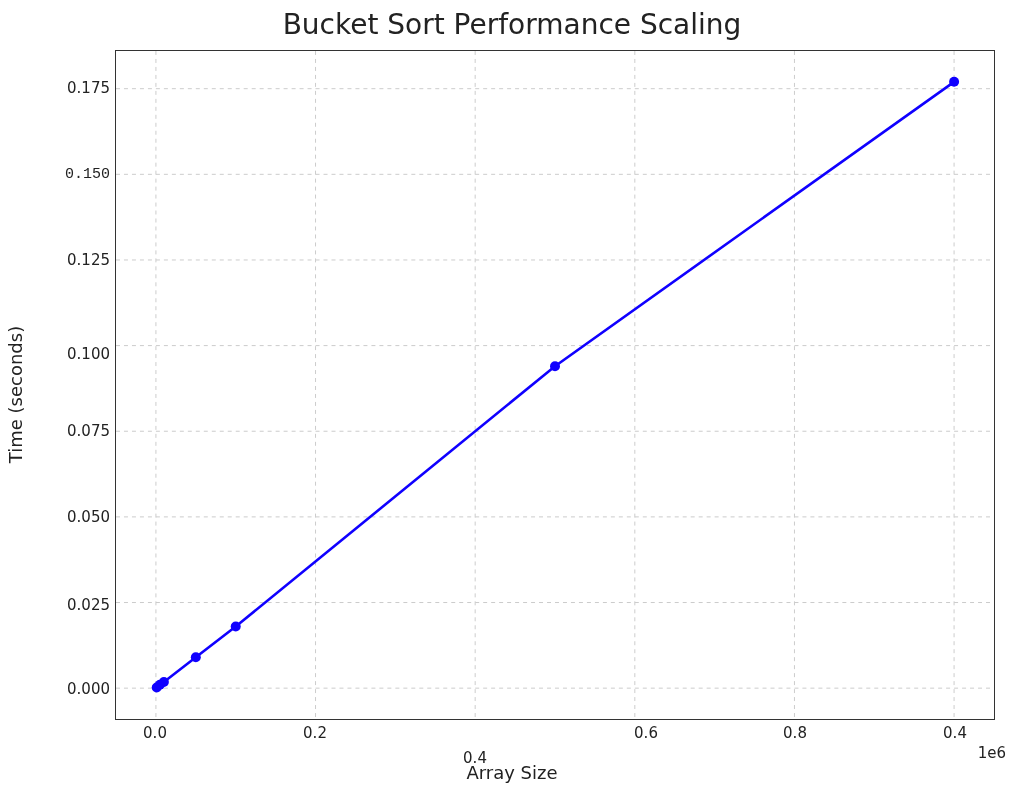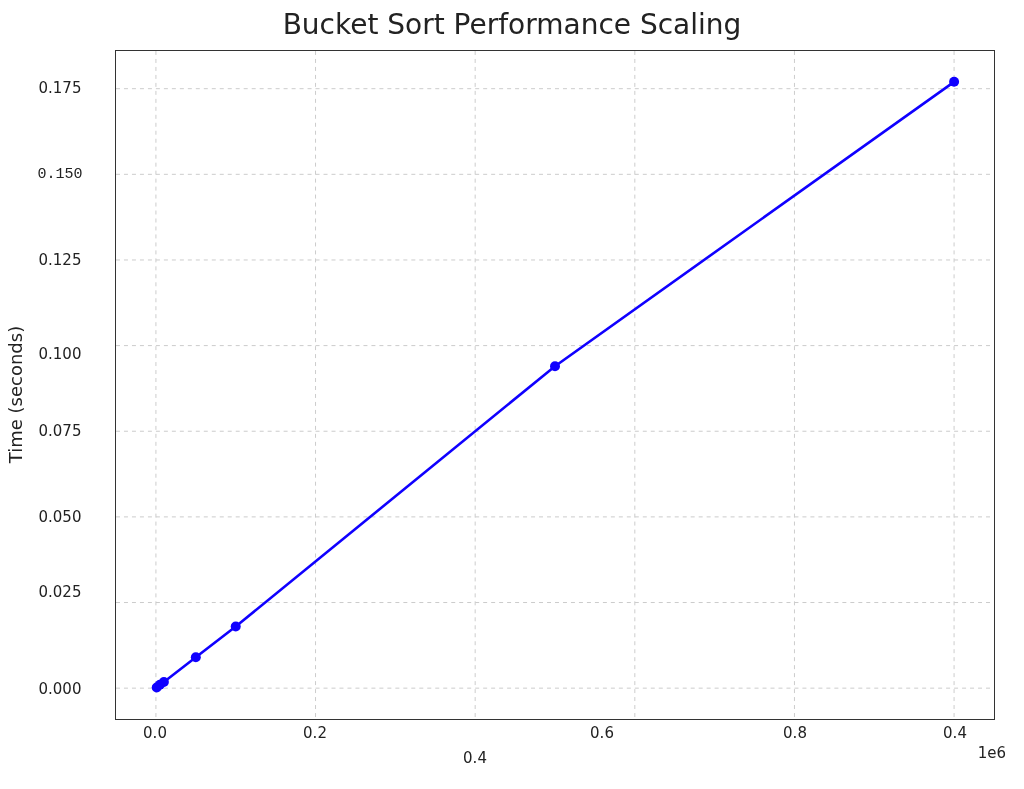--- a/index.html
+++ b/index.html
@@ -71,21 +71,21 @@
     fill: #1000ff;
   }
   .ytick, .xtick {
     position: absolute;
     font-size: 15px;
     color: #222;
   }
   .ytick {
     right: 914px;
     transform: translateY(-50%);
-    text-align: center;
+    text-align: right;
     width: 100px;
   }
   .xtick {
     transform: translateX(-50%);
     top: 724px;
     text-align: center;
   }
   .offset {
     position: absolute;
     font-size: 15px;
@@ -148,34 +148,35 @@
           <line class="tickmark" y1="670" y2="676" x1="40" x2="40"></line>
           <line class="tickmark" y1="670" y2="676" x1="200" x2="200"></line>
           <line class="tickmark" y1="670" y2="676" x1="360" x2="360"></line>
           <line class="tickmark" y1="670" y2="676" x1="520" x2="520"></line>
           <line class="tickmark" y1="670" y2="676" x1="680" x2="680"></line>
           <line class="tickmark" y1="670" y2="676" x1="840" x2="840"></line>
         </g>
     </svg>
   </div>
 
+  <div class="xlabel">Array Size</div>
 
   <div class="offset">1e6</div>
 
   <div id="yticks-container">
       <div class="ytick" style="top: 689.077px;">0.000</div>
-      <div class="ytick" style="top: 592px;">0.025</div>
+      <div class="ytick" style="top: 605px;">0.025</div>
       <div class="ytick" style="top: 517.282px;">0.050</div>
       <div class="ytick" style="top: 431.385px;">0.075</div>
       <div class="ytick" style="top: 354px;">0.100</div>
       <div class="ytick" style="top: 259.59px;">0.125</div>
       <div class="ytick" style="top: 173.692px; font-family: Liberation Mono, monospace;">0.150</div>
       <div class="ytick" style="top: 87.7949px;">0.175</div>
     </div>
   <div id="xticks-container">
       <div class="xtick" style="left: 155px;">0.0</div>
       <div class="xtick" style="left: 315px;">0.2</div>
       <div class="xtick" style="left: 475px; margin-top: 25px;">0.4</div>
-      <div class="xtick" style="left: 602px;">0.6</div>
+      <div class="xtick" style="left: 646px;">0.6</div>
       <div class="xtick" style="left: 795px;">0.8</div>
       <div class="xtick" style="left: 955px;">0.4</div>
     </div>
 </div>
 
 </body></html>

